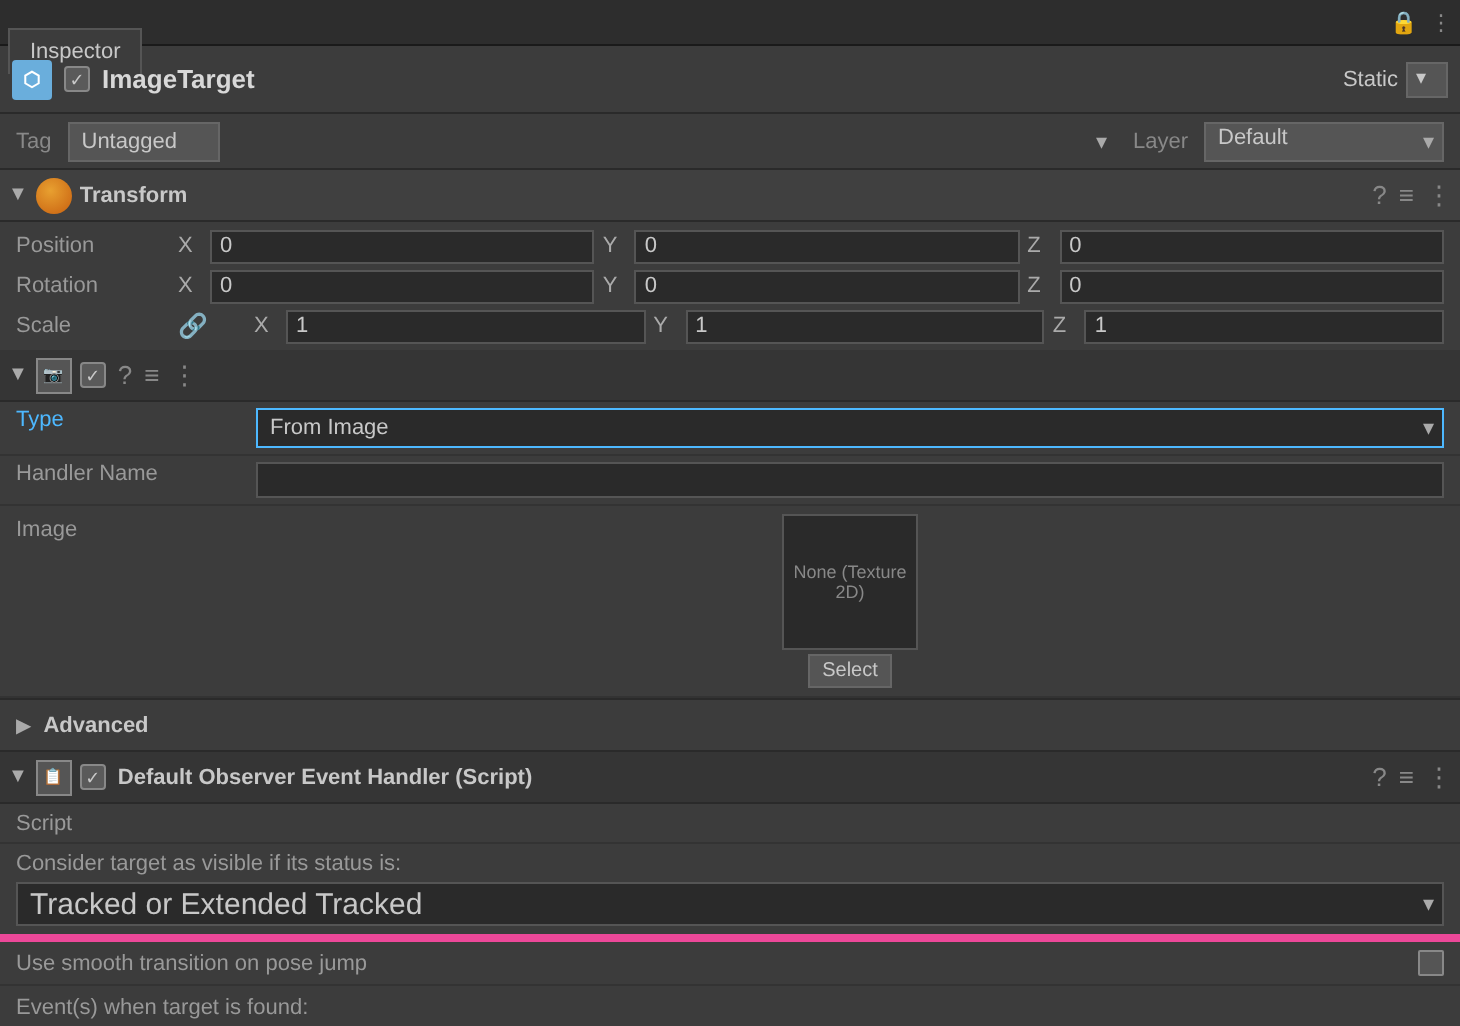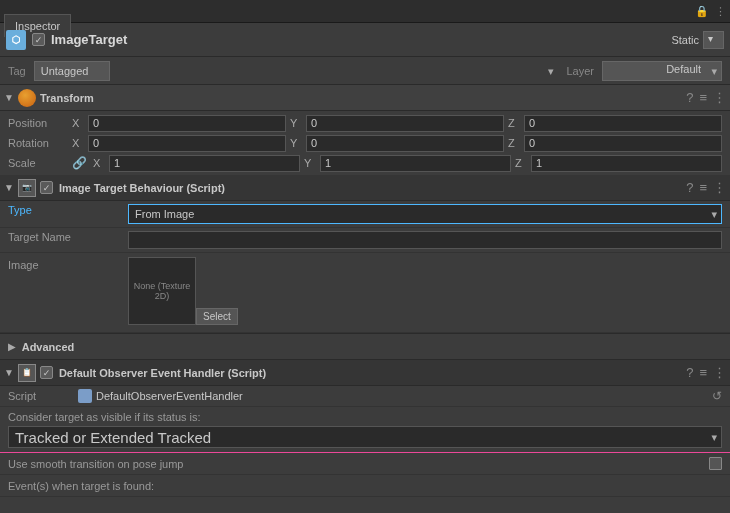--- a/index.html
+++ b/index.html
@@ -155,21 +155,20 @@
     .layer-dropdown {
       background: #555;
       border: 1px solid #666;
       color: #c8c8c8;
       font-size: 11px;
       padding: 1px 20px 4px 6px;
       height: 20px;
       width: 120px;
       cursor: pointer;
       appearance: none;
-      text-align: right;
       -webkit-appearance: none;
     }
 
     
     .section-header {
       display: flex;
       align-items: center;
       background: #404040;
       height: 26px;
       padding: 0 4px;
@@ -201,21 +200,21 @@
     
     .transform-body {
       background: #3c3c3c;
       padding: 2px 0;
     }
     .transform-row {
       display: flex;
       align-items: center;
       height: 20px;
       padding: 0 8px;
-      gap: 4px;
+      gap: 21px;
     }
     .field-label {
       width: 60px;
       color: #999;
       font-size: 11px;
     }
     .xyz-group {
       display: flex;
       flex: 1;
       gap: 4px;
@@ -303,22 +302,22 @@
     .image-label {
       width: 120px;
       color: #999;
       font-size: 11px;
       flex-shrink: 0;
       padding-top: 2px;
     }
     .image-preview {
       flex: 1;
       display: flex;
-      flex-direction: row;
-      align-items: flex-end;
+      flex-direction: column;
+      align-items: center;
     }
     .image-box {
       width: 68px;
       height: 68px;
       background: #2a2a2a;
       border: 1px solid #555;
       display: flex;
       flex-direction: column;
       align-items: center;
       justify-content: center;
@@ -392,21 +391,21 @@
       flex: 1;
     }
     .reload-icon {
       color: #888;
       font-size: 12px;
     }
 
     
     .consider-row {
       padding: 4px 8px;
-      border-bottom: 1px solid #ec4899;
+      border-bottom: 4px solid #ec4899;
     }
     .consider-label {
       font-size: 11px;
       color: #999;
       margin-bottom: 3px;
     }
     .tracked-dropdown-wrap {
       position: relative;
     }
     .tracked-dropdown-wrap::after {
@@ -583,21 +582,20 @@
       <span class="xyz-label">Z</span>
       <input class="xyz-input" value="1" style="">
     </div>
   </div>
 </div>
 
 <div class="section-header dark">
   <span class="section-triangle">▼</span>
   <div class="image-target-icon">📷</div>
   <div class="checkbox checked"></div>
-  <span class="section-title">Image Target Behaviour (Script)</span>
   <div class="section-actions">
     <span>?</span>
     <span>≡</span>
     <span>⋮</span>
   </div>
 </div>
 
 <div class="script-section">
 
   <div class="field-row">
@@ -605,21 +603,21 @@
     <div class="type-dropdown-wrap">
       <select class="type-dropdown">
         <option>From Image</option>
         <option>From Database</option>
         <option>User Defined</option>
       </select>
     </div>
   </div>
 
   <div class="field-row">
-    <span class="field-row-label">Target Name</span>
+    <span class="field-row-label">Handler Name</span>
     <input class="xyz-input" style="flex: 1 1 0%; height: 18px;" value="">
   </div>
 
   <div class="image-area-row">
     <span class="image-label">Image</span>
     <div class="image-preview">
       <div class="image-box">
         <span>None (Texture 2D)</span>
       </div>
       <button class="select-btn">Select</button>
@@ -641,25 +639,20 @@
     <span>?</span>
     <span>≡</span>
     <span>⋮</span>
   </div>
 </div>
 
 <div class="observer-section">
 
   <div class="observer-field-row">
     <span class="observer-field-label">Script</span>
-    <div class="script-ref">
-      <div class="script-ref-icon"></div>
-      <span class="script-ref-name">DefaultObserverEventHandler</span>
-      <span class="reload-icon">↺</span>
-    </div>
   </div>
 
   <div class="consider-row">
     <div class="consider-label">Consider target as visible if its status is:</div>
     <div class="tracked-dropdown-wrap">
       <select class="tracked-dropdown">
         <option>Tracked or Extended Tracked</option>
         <option>Tracked</option>
         <option>Extended Tracked</option>
       </select>

